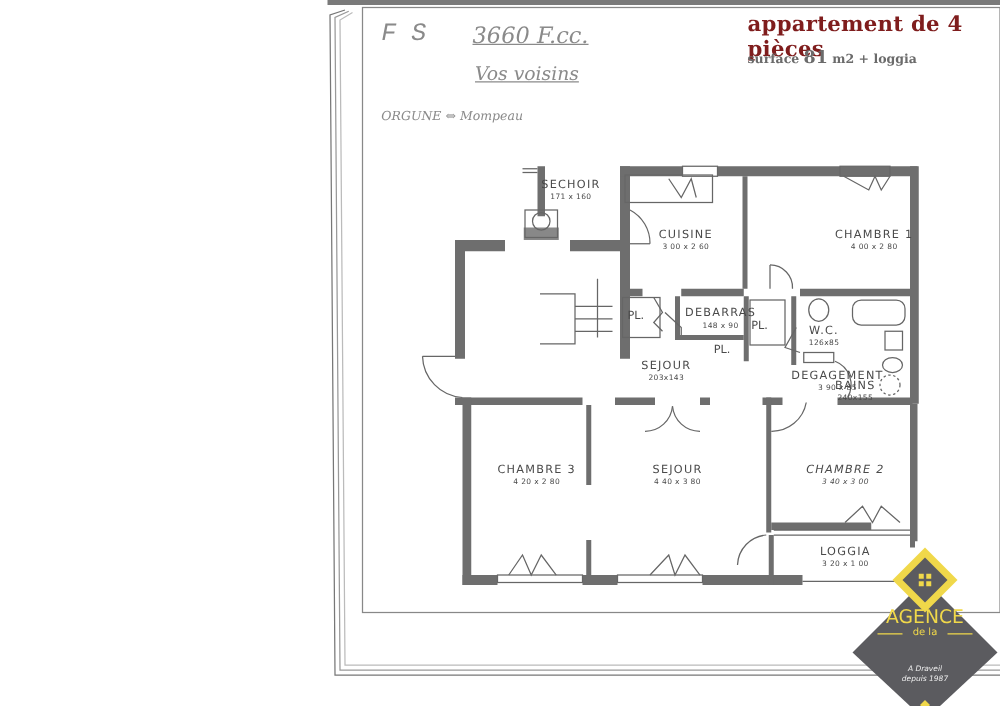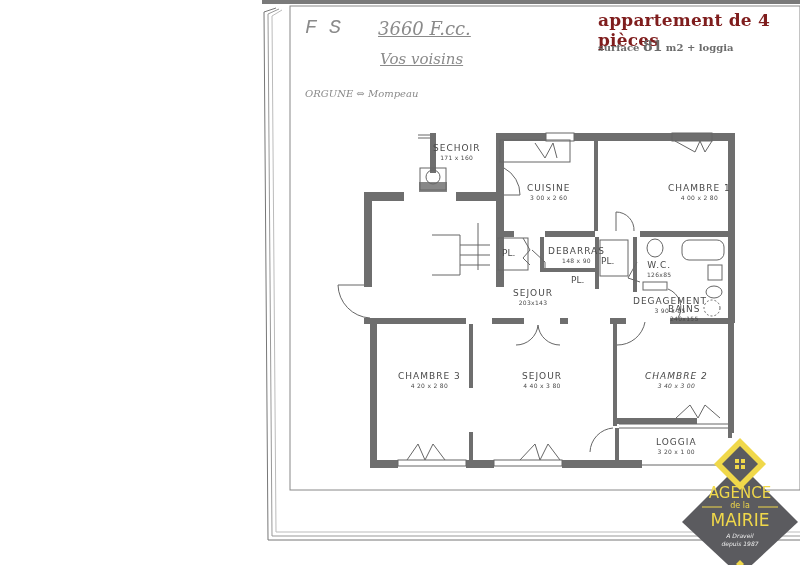--- a/index.html
+++ b/index.html
@@ -219,16 +219,15 @@
     <rect x="55" y="23" width="4" height="4" fill="#f0d84a"></rect>
     <rect x="61" y="23" width="4" height="4" fill="#f0d84a"></rect>
     <rect x="55" y="29" width="4" height="4" fill="#f0d84a"></rect>
     <rect x="61" y="29" width="4" height="4" fill="#f0d84a"></rect>
     <line x1="22" y1="71" x2="42" y2="71" stroke="#f0d84a" stroke-width="1"></line>
     <line x1="78" y1="71" x2="98" y2="71" stroke="#f0d84a" stroke-width="1"></line>
     <polygon points="60,124 64,128 60,132 56,128" fill="#f0d84a"></polygon>
   </svg>
   <div class="logo-text" style="top:48px;font-size:15px;">AGENCE</div>
   <div class="logo-text" style="top:65px;font-size:8px;">de la</div>
-  <div class="logo-text" style="top:74px;font-size:17px;">MAIRIE</div>
   <div class="logo-text" style="top:96px;font-size:6px;color:#eee;font-style:italic;">A Draveil</div>
   <div class="logo-text" style="top:104px;font-size:6px;color:#eee;font-style:italic;">depuis 1987</div>
 </div>
 
 </body></html>

